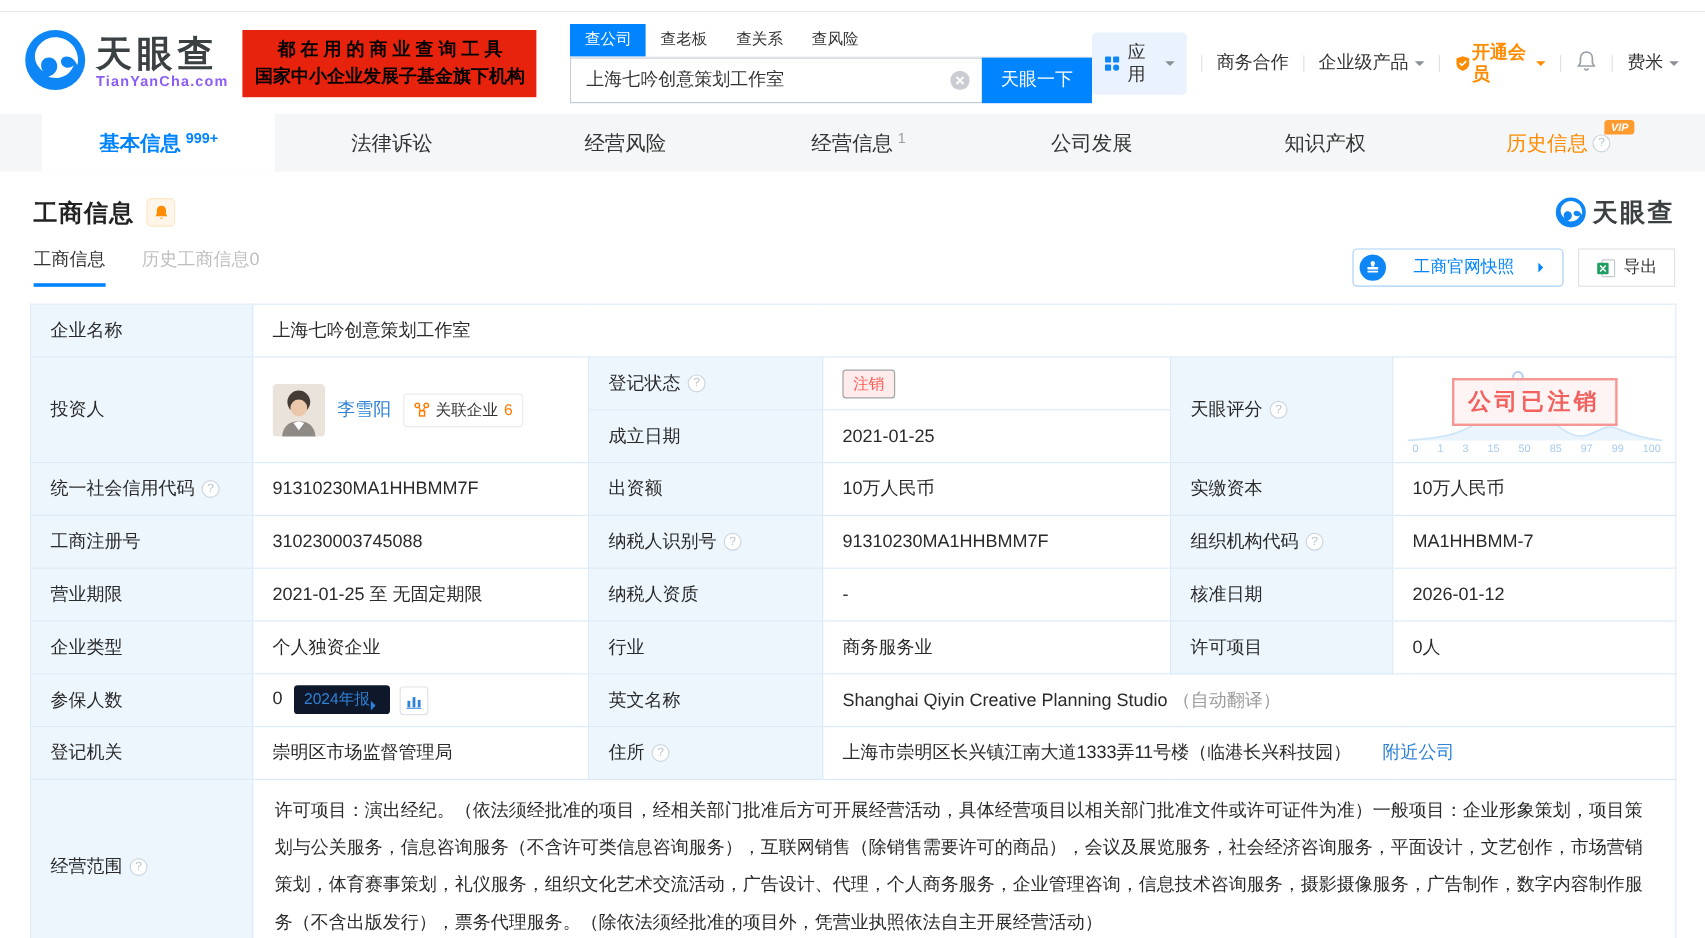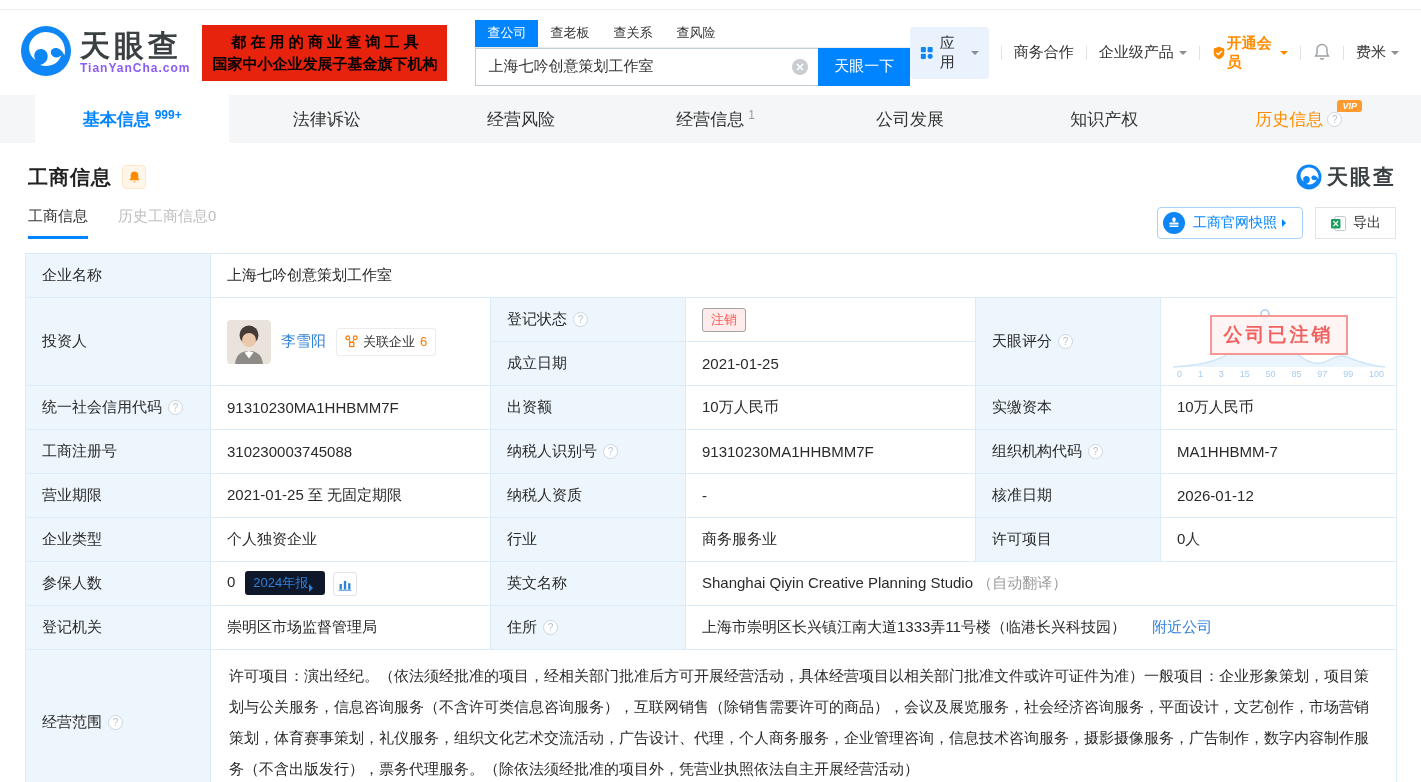--- a/index.html
+++ b/index.html
@@ -53,21 +53,21 @@
   .bell-badge { width:24px; height:24px; background:#fff5e8; border:1px solid #ffe7c8; border-radius:4px; margin-left:10px;
     display:flex; align-items:center; justify-content:center; cursor:pointer; }
   .watermark { margin-left:auto; display:flex; align-items:center; gap:5px; }
   .watermark .wm-text { font-size:21px; font-weight:bold; color:#3b4043; letter-spacing:2px; }
 
   .subtab-row { display:flex; align-items:center; margin:16px 25px 0 28px; }
   .subtab { font-size:15px; color:#333; margin-right:30px; padding-bottom:10px; border-bottom:3px solid transparent; cursor:pointer; }
   .subtab.active { border-bottom-color:#0084ff; }
   .subtab.gray { color:#bfbfbf; }
   .subtab-actions { margin-left:auto; display:flex; gap:12px; align-items:flex-start; }
-  .btn-snapshot { display:flex; align-items:center; gap:7px; border:1px solid #a9d2f7; border-radius:4px; background:#fff;
+  .btn-snapshot { display:flex; align-items:center; gap:22px; border:1px solid #a9d2f7; border-radius:4px; background:#fff;
     color:#0084ff; font-size:14px; padding:3px 12px 3px 4px; height:32px; cursor:pointer; }
   .tri-right { width:0; height:0; border:4px solid transparent; border-left-color:#0084ff; margin-left:-2px; }
   .btn-export { display:flex; align-items:center; gap:6px; border:1px solid #e3e3e3; border-radius:0; background:#fff;
     color:#333; font-size:14px; padding:0 14px; height:32px; cursor:pointer; }
 
   
   table.info { border-collapse:collapse; table-layout:fixed; width:1371px; margin:14px 25px 0; }
   table.info td { border:1px solid #dcebf8; font-size:15px; vertical-align:middle; padding:0 10px 0 16px; height:44px; color:#2a2a2a; }
   td.lbl { background:#edf6fd; color:#454c55; }
   .lbl-flex { display:flex; align-items:center; gap:6px; }

